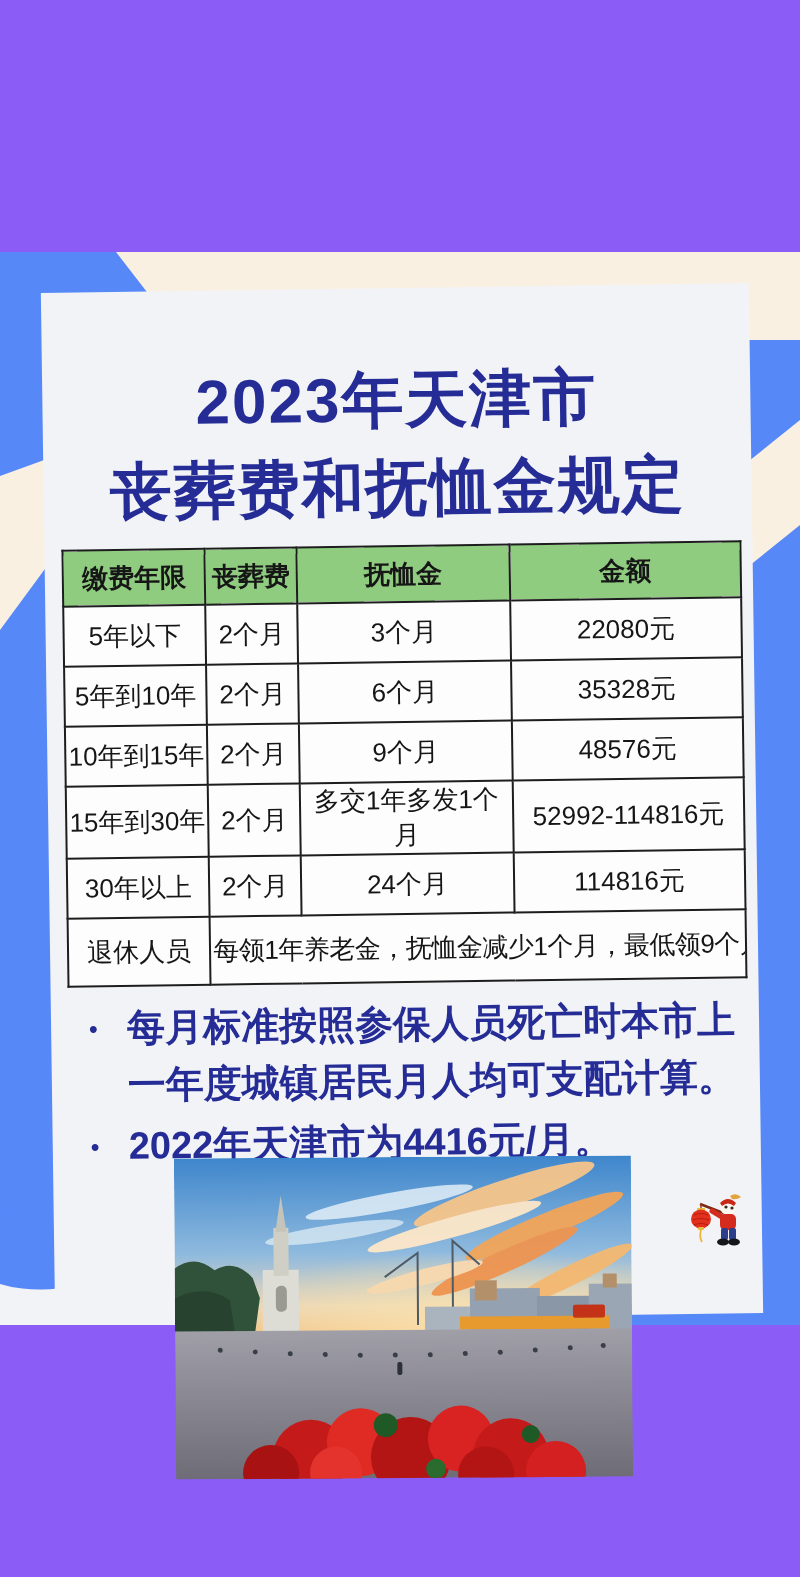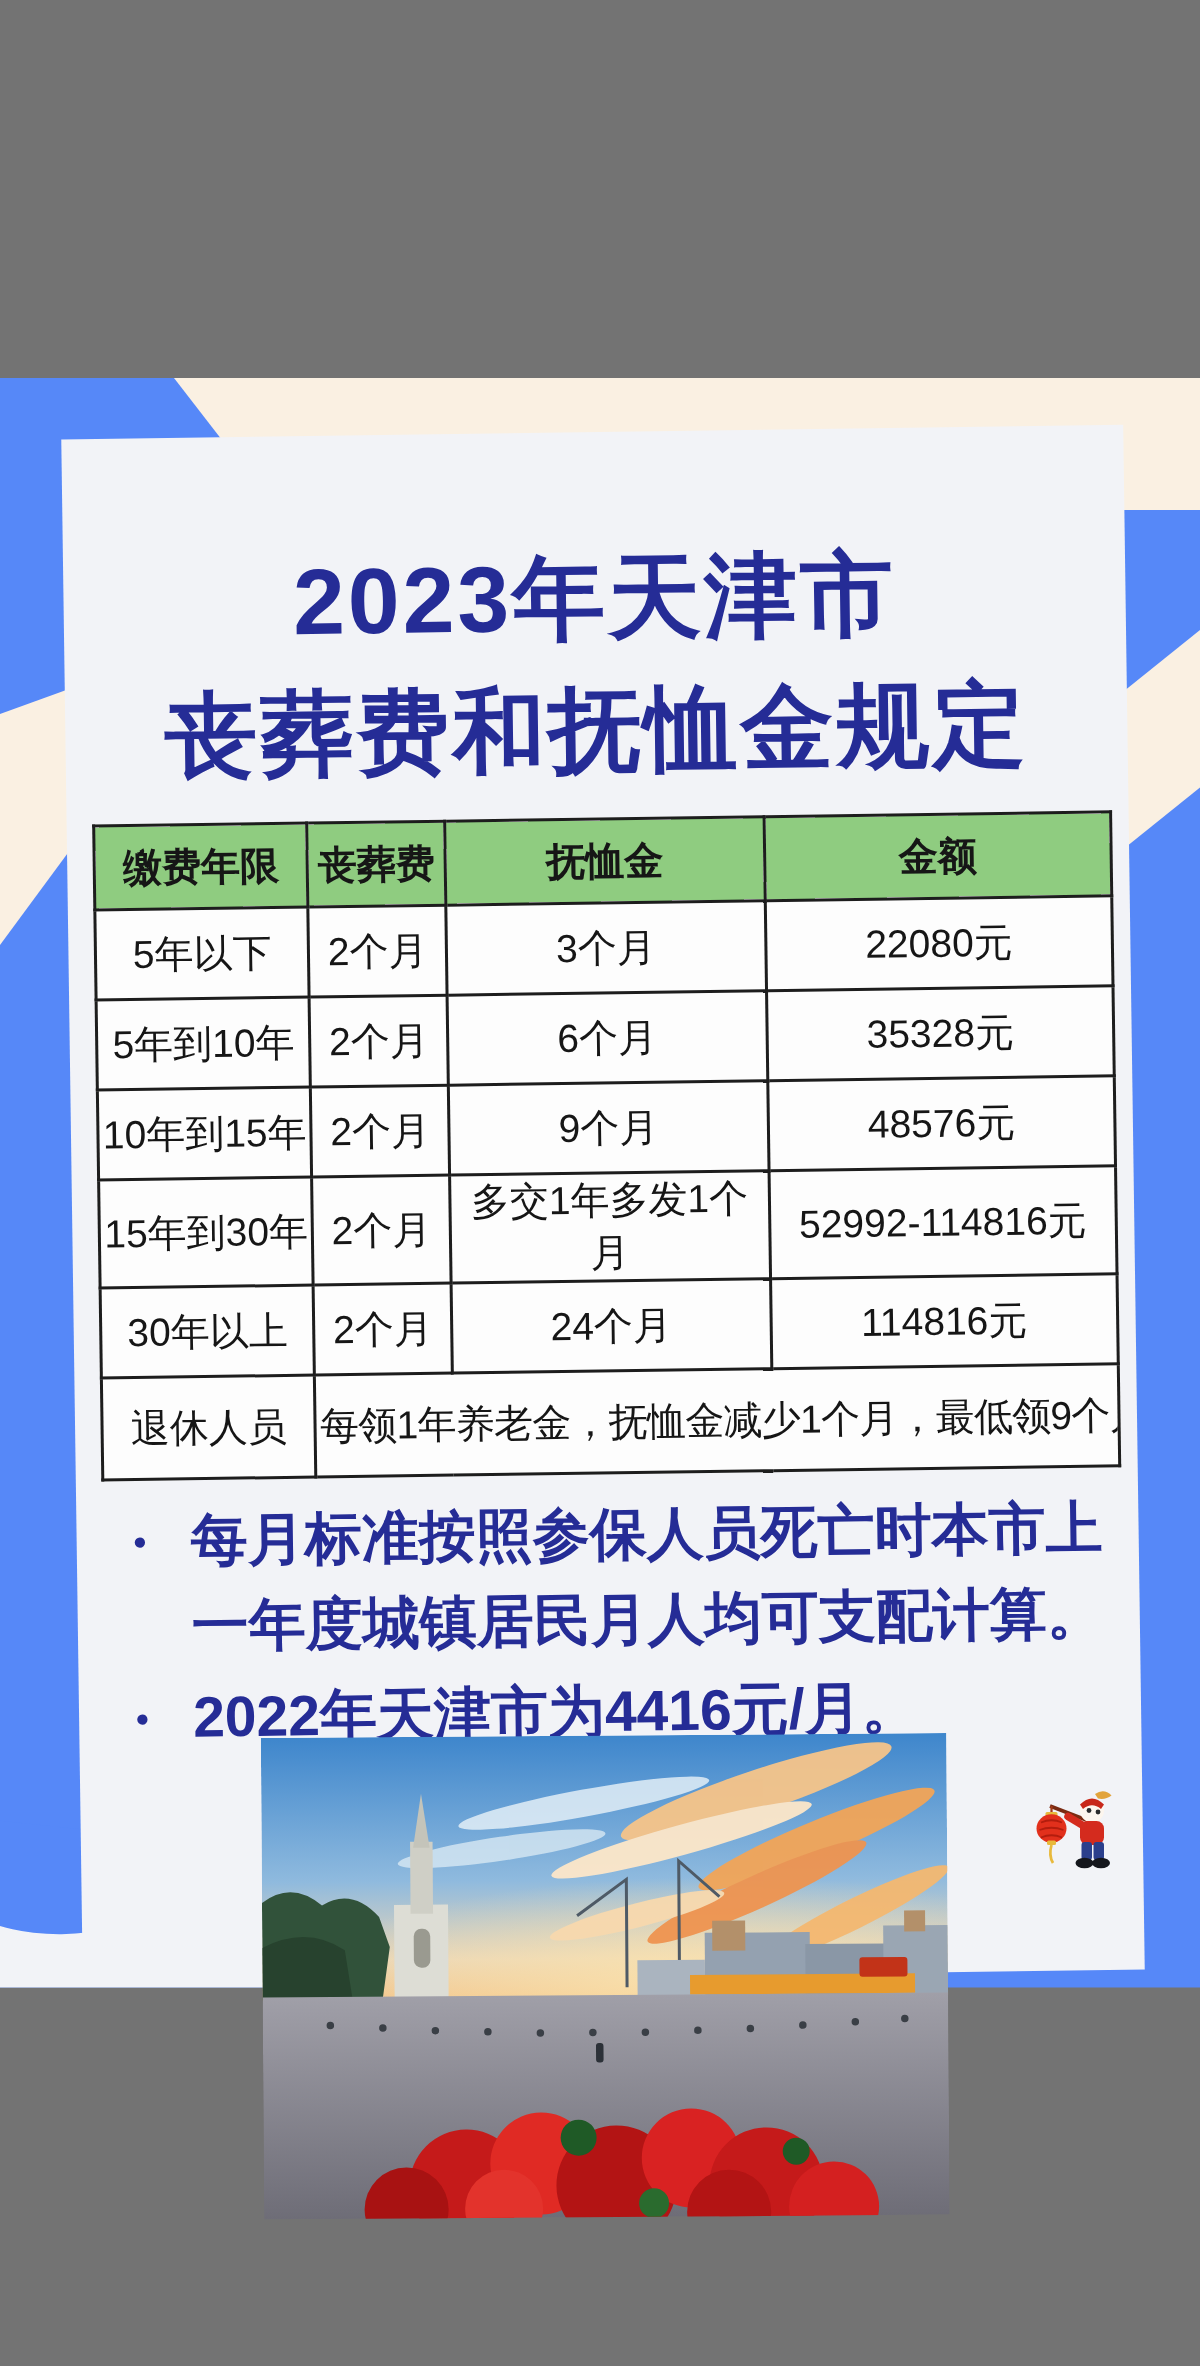--- a/index.html
+++ b/index.html
@@ -1,18 +1,18 @@
 <!DOCTYPE html>
 <html><head>
 <meta charset="utf-8">
 <style>
   html,body{margin:0;padding:0;background:#000;}
   .canvas{
     position:relative;width:800px;height:1577px;margin:0 auto;
-    background:#737373;overflow:hidden;
+    background:#8b5cf6;overflow:hidden;
     font-family:"Liberation Sans","DejaVu Sans",sans-serif;
   }
   
   .stage{position:absolute;left:0;top:252px;width:800px;height:1073px;background:#5688f8;z-index:1;}
   .cream-top{position:absolute;left:0;top:252px;width:800px;height:88px;background:#faf0e2;
     clip-path:polygon(14.5% 0%,100% 0%,100% 100%,23% 100%);z-index:2;}
   .cream-left{position:absolute;left:0;top:455px;width:58px;height:175px;background:#faf0e2;
     clip-path:polygon(0% 12%,100% 0%,100% 55%,0% 100%);z-index:2;}
   .cream-right{position:absolute;left:744px;top:420px;width:56px;height:150px;background:#faf0e2;
     clip-path:polygon(0% 30%,100% 0%,100% 70%,0% 100%);z-index:2;}

